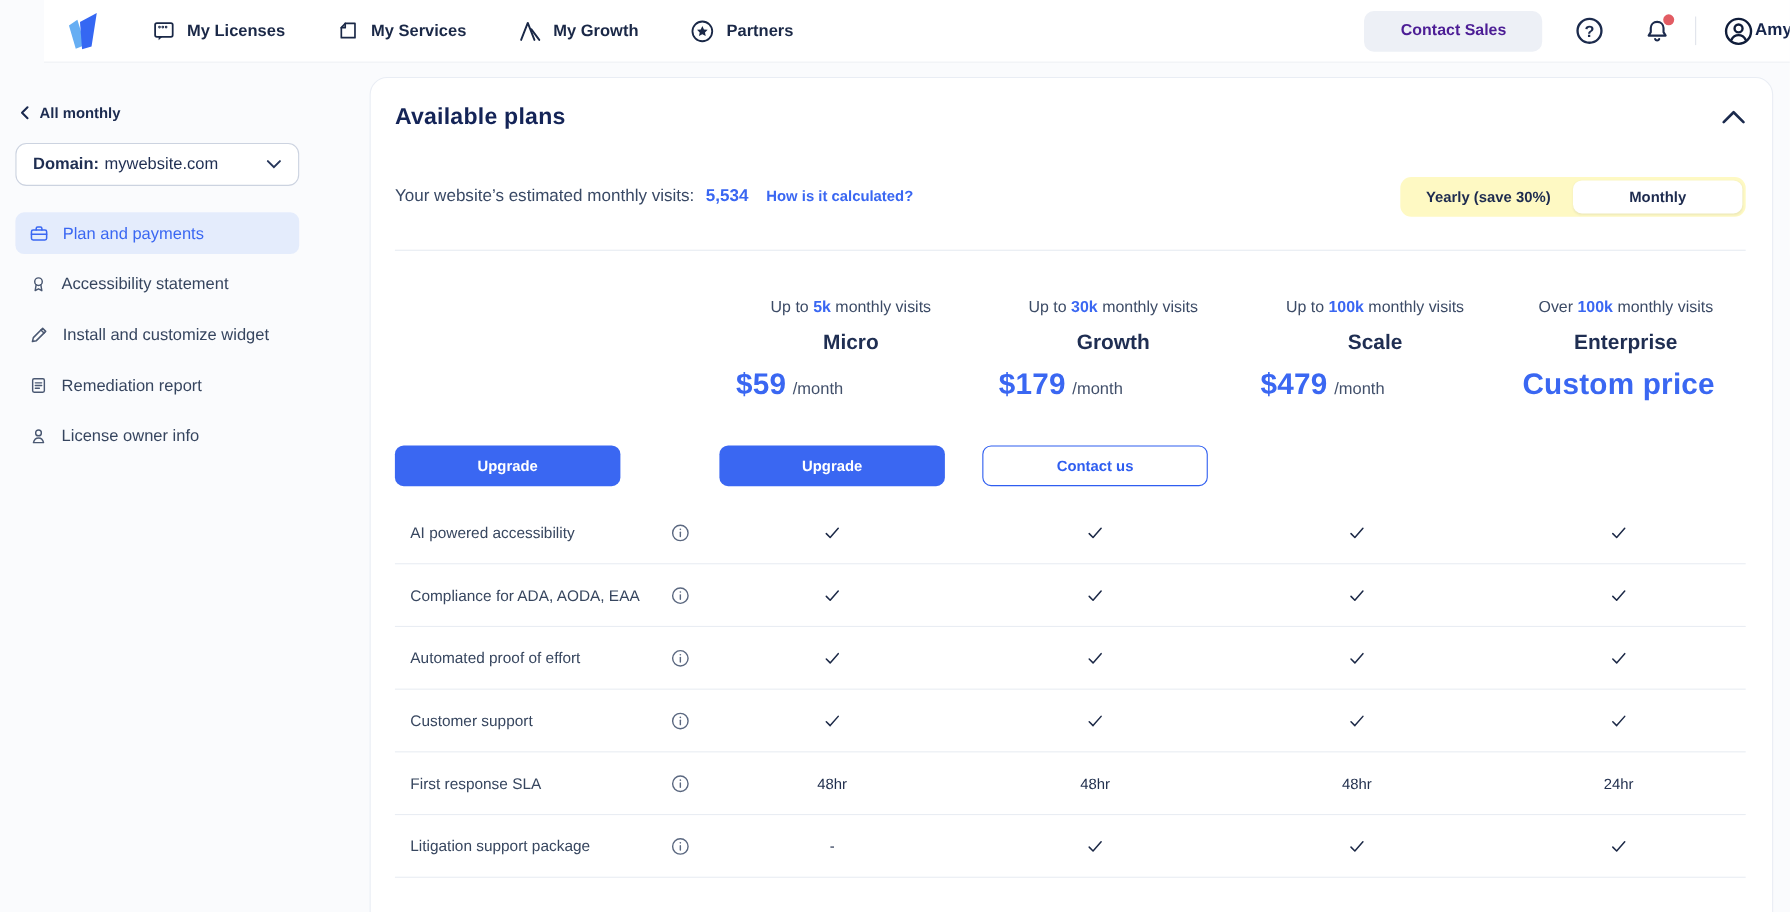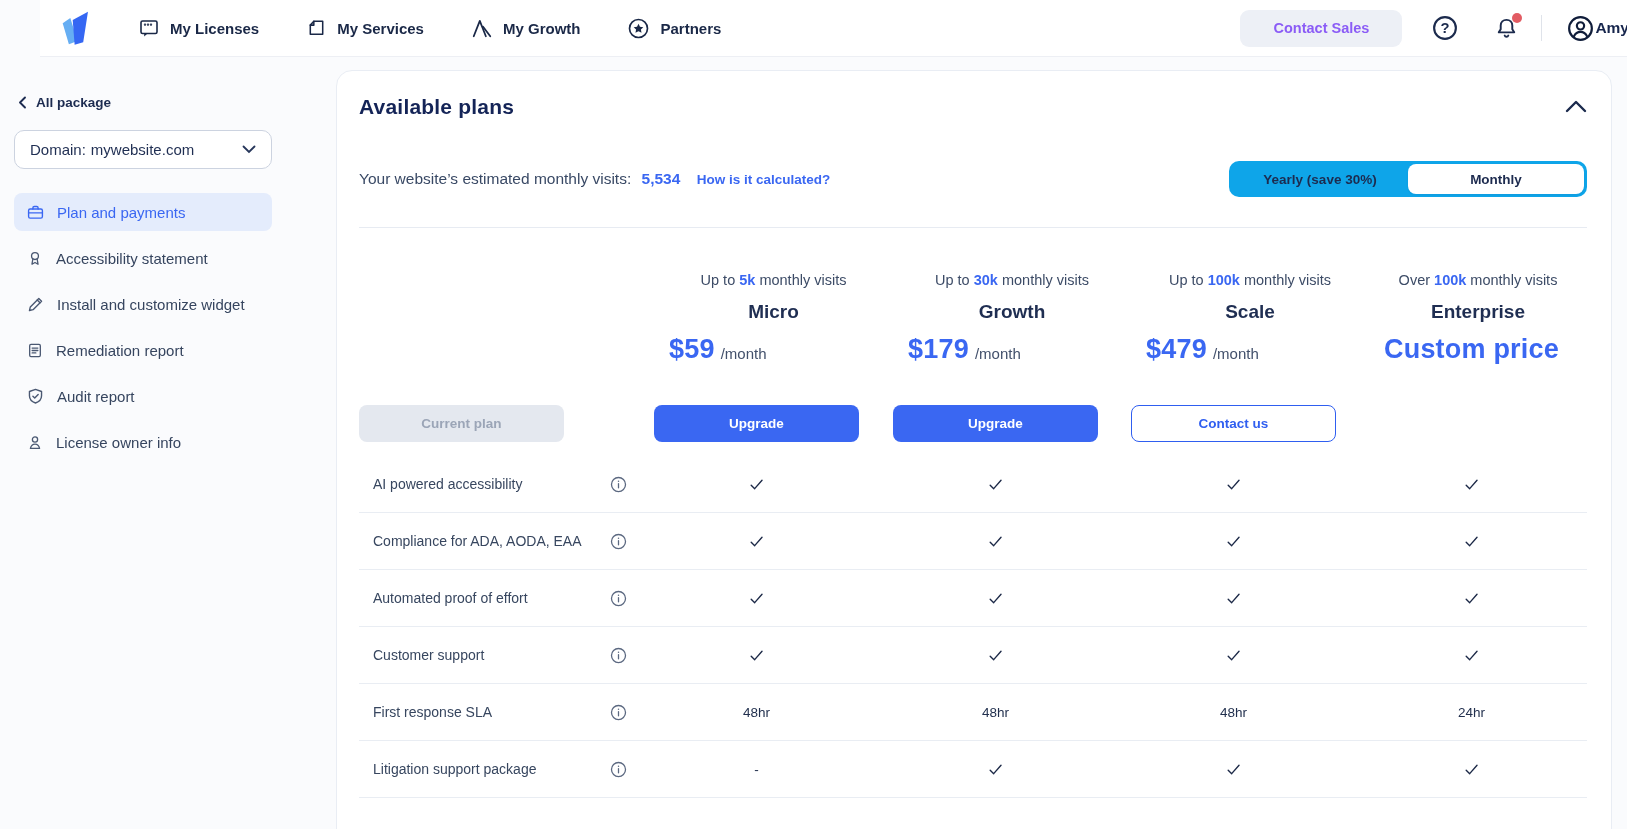--- a/index.html
+++ b/index.html
@@ -18,40 +18,40 @@
     background:#ffffff; border-bottom:1px solid #edeff4;
     display:flex; align-items:center; z-index:5;margin-left:40px;
   }
   .logo{ margin-left:16px; width:42px; height:42px; }
   .nav-items{ display:flex; align-items:center; margin-left:40px; gap:47px; }
   .nav-item{ display:flex; align-items:center; gap:10px; font-size:15px; font-weight:700; color:#1a2847; cursor:pointer; }
   .nav-item .icn{ color:#1a2847; }
   .nav-right{ margin-left:auto; display:flex; align-items:center; margin-right:25px; }
   .contact-sales{
     height:37px; padding:0 33px; background:#edf0f6; border:none; border-radius:9px;
-    font-family:inherit; font-size:14.5px; font-weight:700; color:#8b5cf6; cursor:pointer;
+    font-family:inherit; font-size:14.5px; font-weight:700; color:#4c1d95; cursor:pointer;
   }
   .help-btn{ margin-left:30px; color:#1c2b4d; cursor:pointer; }
   .bell-wrap{ position:relative; margin-left:36px; cursor:pointer; color:#1c2b4d; }
   .bell-badge{ position:absolute; top:-3px; right:-3px; width:10px; height:10px; border-radius:50%; }
   .nav-divider{ width:1px; height:26px; background:#dfe3ea; margin:0 24px 0 22px; }
   .user-chip{ display:flex; align-items:center; gap:0; cursor:pointer; }
   .user-chip .uname{ font-size:15.5px; font-weight:700; color:#16254c; }
   .user-chip .chev{ color:#3b4a66; margin-top:2px; }
 
   
   .sidebar{ position:absolute; top:57px; left:0; width:300px; height:772px; }
   .back-link{ display:flex; align-items:center; gap:9px; margin:38px 0 0 18px;
     font-size:13.5px; font-weight:700; color:#1c2b50; cursor:pointer; }
   .domain-select{
     margin:20px 0 0 14px; width:258px; height:39px; background:#fff;
     border:1px solid #ccd3e0; border-radius:10px; display:flex; align-items:center;
     padding:0 15px; cursor:pointer; font-size:15px; color:#1f2e52;
   }
-  .domain-select .dlabel{ font-weight:400; margin-right:5px; }
+  .domain-select .dlabel{ font-weight:700; margin-right:5px; }
   .domain-select .dchev{ margin-left:auto; color:#26365a; }
   .side-menu{ margin:24px 0 0 14px; width:258px; list-style:none; }
   .side-item{
     display:flex; align-items:center; gap:12px; height:38px; padding:0 12px;
     margin-bottom:8px; border-radius:8px; font-size:15px; color:#36455f; cursor:pointer;
   }
   .side-item .icn{ color:#4a5872; }
   .side-item.selected{ background:#e4ecfc; color:#3a67f2; font-weight:400; }
   .side-item.selected .icn{ color:#3a67f2; }
 
@@ -63,21 +63,21 @@
   }
   .card-head{ display:flex; align-items:flex-start; justify-content:space-between;gap:44px; }
   .card-title{ font-size:21px; font-weight:800; color:#142457; letter-spacing:.2px; }
   .collapse-btn{ color:#1b2a4d; cursor:pointer; margin-top:4px; background:none; border:none; }
 
   .visits-row{ margin-top:42px; display:flex; align-items:center; justify-content:space-between; }
   .visits-text{ font-size:15.5px; color:#394965; }
   .visits-value{ font-weight:700; color:#3a67f2; margin-left:6px; }
   .visits-link{ font-size:13.5px; font-weight:700; color:#3a67f2; margin-left:12px; cursor:pointer; }
   .billing-toggle{
-    width:358px; height:36px; background:#0ea5e9; border-radius:10px;
+    width:314px; height:36px; background:#fef9c3; border-radius:10px;
     display:flex; padding:3px; cursor:pointer;
   }
   .toggle-opt{
     flex:1; display:flex; align-items:center; justify-content:center;
     font-size:13.5px; font-weight:700; color:#1d2b4f; border-radius:8px;
   }
   .toggle-opt.selected{ background:#fff; box-shadow:0 1px 2px rgba(20,36,87,.08); }
 
   .hr{ margin-top:30px; border-top:1px solid #e7ebf2; }
 
@@ -194,21 +194,21 @@
   </div>
 </header>
 
 <aside class="sidebar">
   <div class="back-link">
     <span>
       <svg width="9" height="13" viewBox="0 0 9 13" fill="none" stroke="currentColor" stroke-width="1.9" stroke-linecap="round" stroke-linejoin="round">
           <path d="M7 1.5 2 6.5l5 5"></path>
         </svg>
     </span>
-    <span>All package</span>
+    <span>All monthly</span>
   </div>
 
   <div class="domain-select">
     <span class="dlabel">Domain:</span>
     <span class="dvalue">mywebsite.com</span>
     <span class="dchev">
       <svg width="14" height="9" viewBox="0 0 14 9" fill="none" stroke="currentColor" stroke-width="1.8" stroke-linecap="round">
           <path d="M1.5 1.5 7 7l5.5-5.5"></path>
         </svg>
     </span>
@@ -247,29 +247,20 @@
         <span class="icn">
           <svg width="18" height="19" viewBox="0 0 22 22" fill="none" stroke="currentColor" stroke-width="1.6" stroke-linecap="round" stroke-linejoin="round">
             <rect x="4.5" y="3.5" width="13" height="15" rx="1.6"></rect>
             <path d="M7.5 8h7M7.5 11h7M7.5 14h4.5"></path>
           </svg>
         </span>
         <span>Remediation report</span>
       </li>
       <li class="side-item">
         <span class="icn">
-          <svg width="19" height="19" viewBox="0 0 22 22" fill="none" stroke="currentColor" stroke-width="1.6" stroke-linecap="round" stroke-linejoin="round">
-            <path d="M11 2.8l7 2.4v5c0 4.1-3 7-7 8.3-4-1.3-7-4.2-7-8.3v-5z"></path>
-            <path d="M8 10.7l2.1 2.1 4-4.2"></path>
-          </svg>
-        </span>
-        <span>Audit report</span>
-      </li>
-      <li class="side-item">
-        <span class="icn">
           <svg width="18" height="19" viewBox="0 0 22 22" fill="none" stroke="currentColor" stroke-width="1.6" stroke-linecap="round" stroke-linejoin="round">
             <circle cx="11" cy="7.4" r="3.2"></circle>
             <path d="M5.4 18.2c.8-3.4 3-5.1 5.6-5.1s4.8 1.7 5.6 5.1z"></path>
           </svg>
         </span>
         <span>License owner info</span>
       </li>
     </ul>
 </aside>
 
@@ -326,21 +317,20 @@
       <div class="plan-head-cell">
         <div class="visits-line"><span>Over </span><span class="hl">100k</span><span> monthly visits</span></div>
         <div class="plan-name">Enterprise</div>
         <div class="price-line">
           <span class="price">Custom price</span>
         </div>
       </div>
     </div>
 
   <div class="plan-grid buttons-row">
-  <div class="plan-btn-cell"><button class="plan-btn disabled" disabled="">Current plan</button></div>
       <div class="plan-btn-cell"><button class="plan-btn primary">Upgrade</button></div>
       <div class="plan-btn-cell"><button class="plan-btn primary">Upgrade</button></div>
       <div class="plan-btn-cell"><button class="plan-btn outline">Contact us</button></div>
     </div>
 
   <div class="features-rows">
       <div class="plan-grid feature-row">
         <div class="f-label-cell">
           <span class="f-label">AI powered accessibility</span>
           <button class="info-btn">

